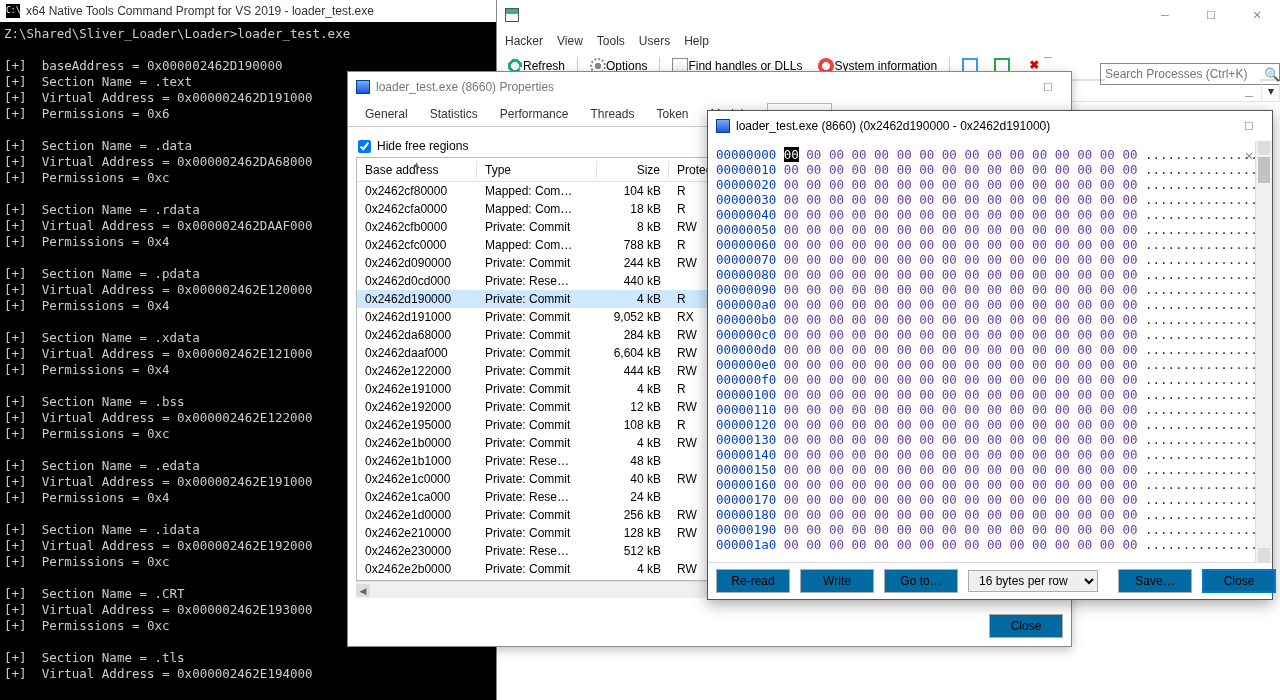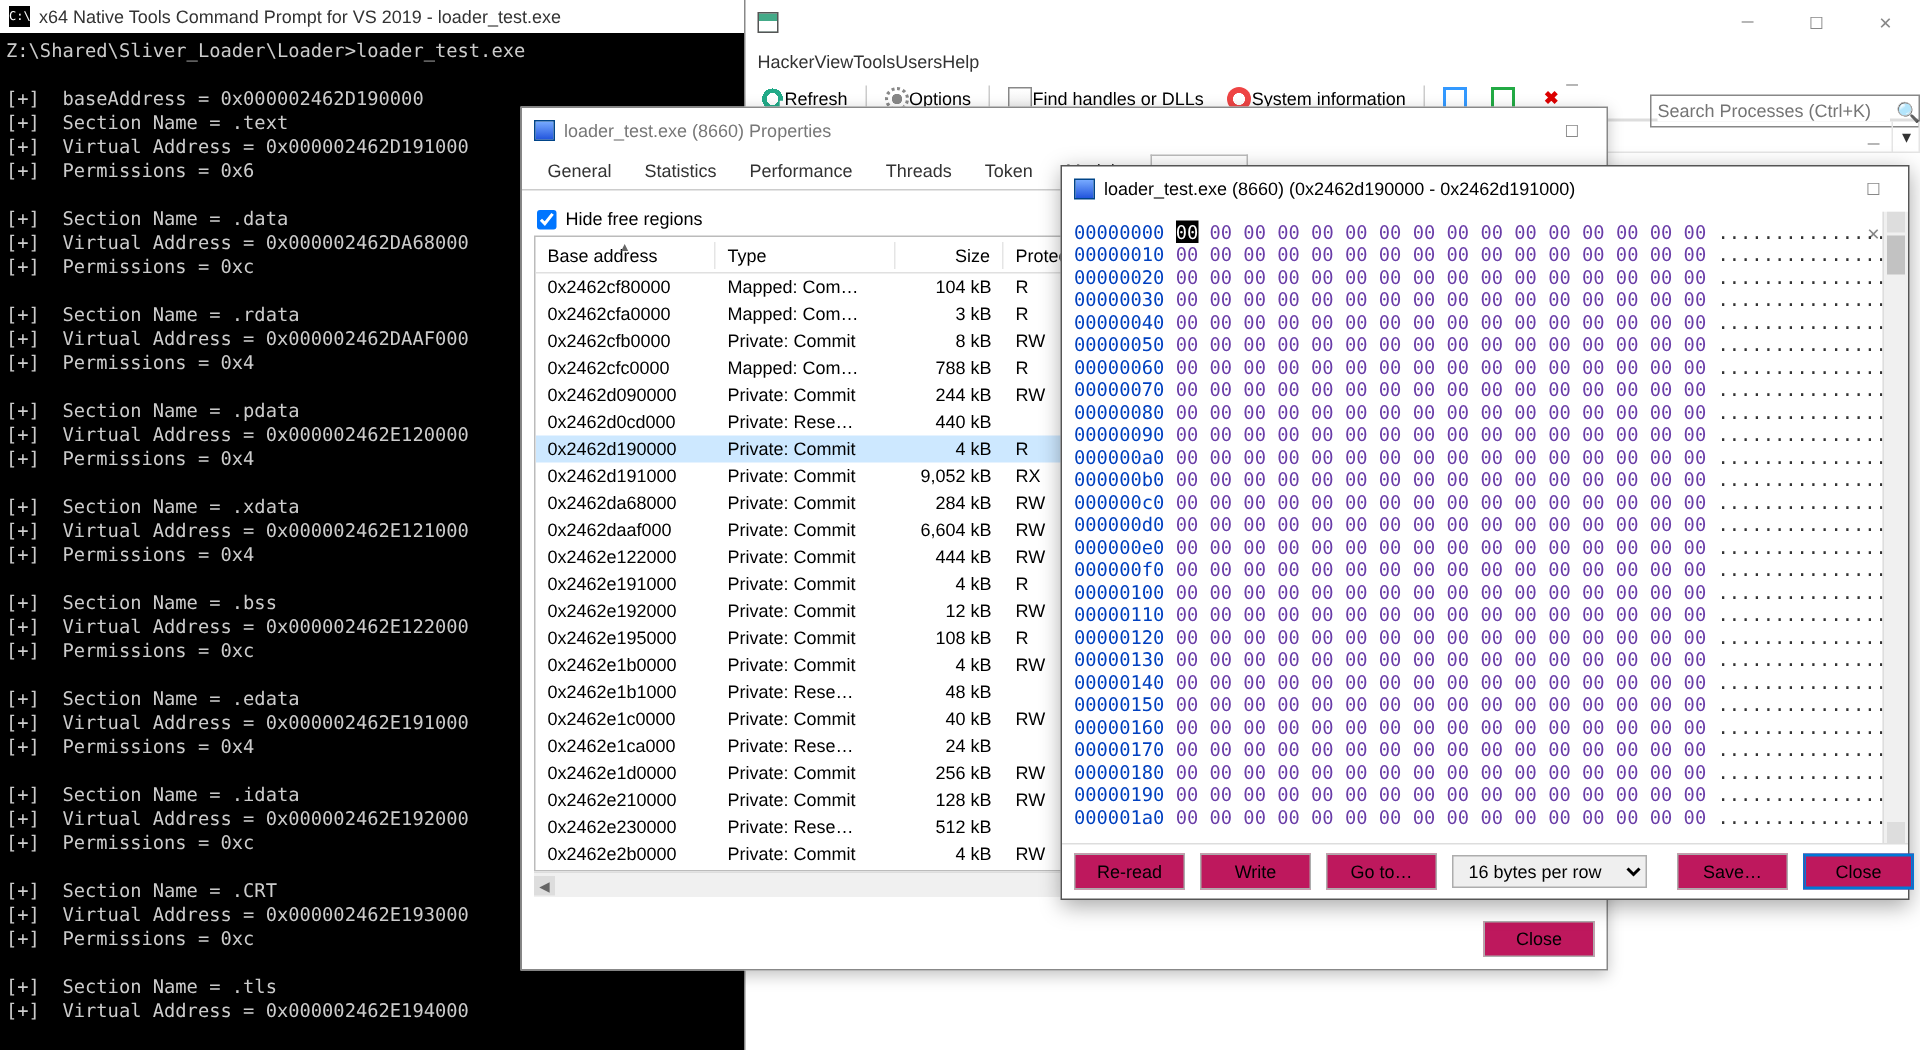--- a/index.html
+++ b/index.html
@@ -74,20 +74,21 @@
     font-size: 11px;
     cursor: default;
   }
   .cap-min::before { content: "─"; }
   .cap-max::before { content: "☐"; }
   .cap-close::before { content: "✕"; }
 
   .ph-menu {
     height: 22px;
     display: flex; align-items: center;
+    gap: 14px;
     padding-left: 8px;
     color: #333;
   }
 
   .ph-toolbar {
     height: 28px;
     display: flex; align-items: center;
     padding-left: 4px;
     gap: 4px;
     border-bottom: 1px solid #ddd;
@@ -238,21 +239,21 @@
   .scroll-h::before { content: "◀"; left: 0; }
   .scroll-h::after  { content: "▶"; right: 0; }
 
   .dlg-footer {
     display: flex; justify-content: flex-end;
     padding: 8px;
   }
   .winbtn {
     min-width: 74px;
     height: 24px;
-    background: #be185d;
+    background: #0369a1;
     border: 1px solid #adadad;
     font-size: 12px;
     display: flex; align-items: center; justify-content: center;
     cursor: default;
     padding: 0 12px;
   }
   .winbtn.primary { border-color:#0078d7; box-shadow: 0 0 0 1px #0078d7 inset; }
 
   
   .hex {
@@ -471,21 +472,21 @@
       <div id="mem-rows">
           <div class="mem-row">
             <div>0x2462cf80000</div>
             <div>Mapped: Com…</div>
             <div class="r">104 kB</div>
             <div>R</div>
           </div>
           <div class="mem-row">
             <div>0x2462cfa0000</div>
             <div>Mapped: Com…</div>
-            <div class="r">3 kB</div>
+            <div class="r">18 kB</div>
             <div>R</div>
           </div>
           <div class="mem-row">
             <div>0x2462cfb0000</div>
             <div>Private: Commit</div>
             <div class="r">8 kB</div>
             <div>RW</div>
           </div>
           <div class="mem-row">
             <div>0x2462cfc0000</div>

